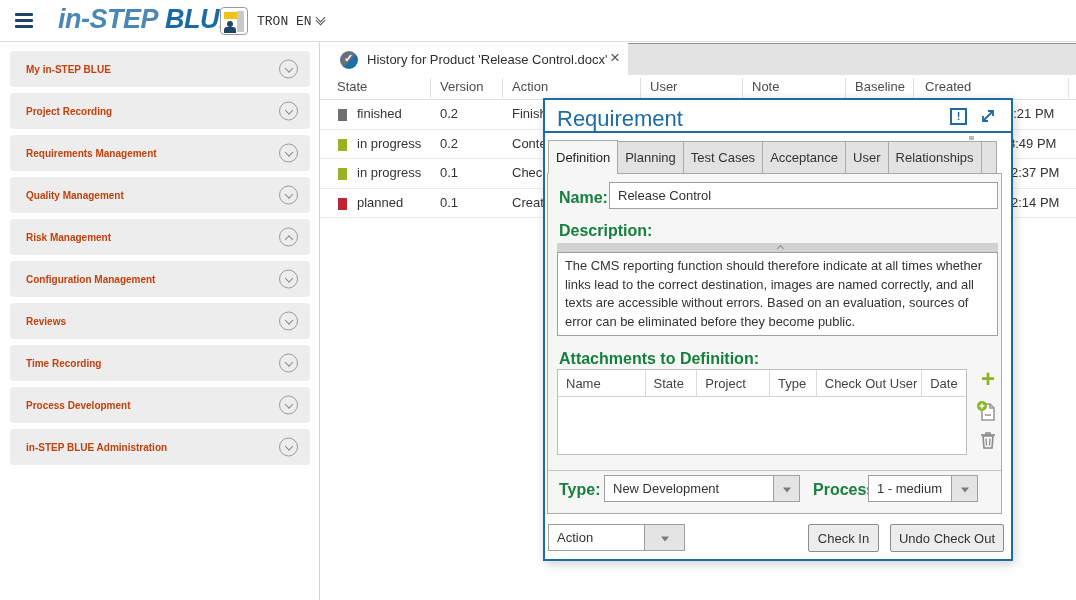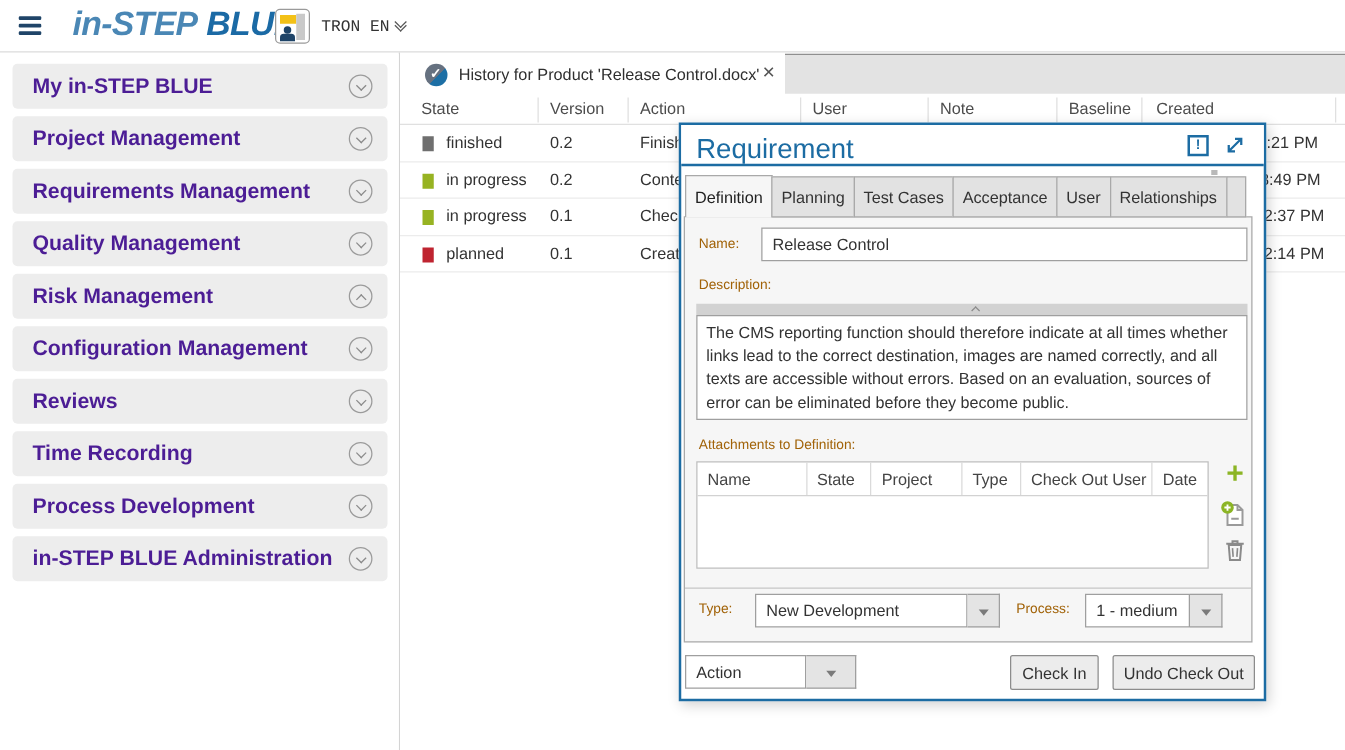--- a/index.html
+++ b/index.html
@@ -26,21 +26,21 @@
   .dblchev { margin-left:5px; display:flex; flex-direction:column; gap:0px; }
   .dblchev i { width:7px; height:7px; border-right:1.5px solid #555; border-bottom:1.5px solid #555;
                transform:rotate(45deg); margin-top:-4px; }
 
   
   .sidebar { position:absolute; left:0; top:43px; width:319px; height:557px; background:#fff; }
   .side-sep { position:absolute; left:319px; top:42px; width:1px; height:558px; background:#d4d4d4; }
   .side-item { position:relative; margin:0 9px 6px 10px; height:36px; background:#ededed;
                border-radius:4px; display:flex; align-items:center; cursor:pointer; }
   .sidebar .side-item:first-child { margin-top:8px; }
-  .side-item .lbl { margin-left:16px; font-size:17px; font-weight:bold; color:#4c1d95; }
+  .side-item .lbl { margin-left:16px; font-size:10px; font-weight:bold; color:#c2410c; }
   .chevcirc { position:absolute; right:12px; top:50%; transform:translateY(-50%);
               width:19px; height:19px; border:1px solid #9b9b9b; border-radius:50%; background:transparent; }
   .chevcirc i { position:absolute; left:5.5px; top:4.5px; width:6px; height:6px;
                 border-right:1.5px solid #8a8a8a; border-bottom:1.5px solid #8a8a8a; transform:rotate(45deg); }
   .chevcirc.up i { top:7.5px; transform:rotate(-135deg); }
 
   
   .tabstrip-fill { position:absolute; left:628px; top:43px; width:448px; height:32px;
                    background:#e3e3e3; border-top:1px solid #8f8f8f; }
   .doc-tab { position:absolute; left:330px; top:43px; width:298px; height:33px; background:#fff;
@@ -73,21 +73,21 @@
 
   .dlg-tabs { position:absolute; left:4px; top:40px; height:34px; display:flex; z-index:3;align-items:flex-end; }
   .dtab { height:33px; align-self:flex-end; padding:0 7px; display:flex; align-items:center;
           font-size:13px; color:#333; background:#e2e2e2; border:1px solid #a9a9a9; margin-left:-1px; cursor:pointer; }
   .dtab.active { height:34px; background:#f6f6f6; border-bottom:1px solid #f6f6f6; color:#222; }
   .dtab-fill { width:16px; height:33px; align-self:flex-end; background:#e2e2e2; border:1px solid #a9a9a9; margin-left:-1px; }
   .tabdot { position:absolute; left:424px; top:36px; width:5px; height:4px; background:#b9b9b9; }
 
   .panel { position:absolute; left:2px; top:73px; width:455px; height:341px; border:1px solid #a9a9a9;
            background:#f6f6f6; z-index:2; }
-  .flabel { position:absolute; font-size:11px; font-weight:normal; color:#a16207; }
+  .flabel { position:absolute; font-size:16px; font-weight:bold; color:#15803d; }
   .textfield { position:absolute; background:#fff; border:1px solid #9f9f9f; font-size:13px; color:#333;
                padding-left:8px; display:flex; align-items:center; }
   .collapsebar { position:absolute; left:9px; top:69px; width:441px; height:9px; background:#d2d2d2; cursor:pointer; }
   .collapsebar i { position:absolute; left:50%; top:2.5px; width:5px; height:5px;
                    border-left:1.5px solid #8a8a8a; border-top:1.5px solid #8a8a8a; transform:rotate(45deg); }
   .descbox { position:absolute; left:9px; top:78px; width:441px; height:84px; background:#fff;
              border:1px solid #9f9f9f; padding:4px 7px; font-size:12.9px; line-height:18.5px; color:#333; }
 
   .attach-table { position:absolute; left:9px; top:195px; width:410px; height:86px; background:#fff;
                   border:1px solid #bdbdbd; }
@@ -139,21 +139,21 @@
 
 <div class="side-sep"></div>
 <div class="sidebar">
   <div class="side-item">
     <span class="lbl">My in-STEP BLUE</span>
     <span class="chevcirc">
         <i></i>
       </span>
     </div>
   <div class="side-item">
-    <span class="lbl">Project Management</span>
+    <span class="lbl">Project Recording</span>
     <span class="chevcirc">
         <i></i>
       </span>
     </div>
   <div class="side-item">
     <span class="lbl">Requirements Management</span>
     <span class="chevcirc">
         <i></i>
       </span>
     </div>

